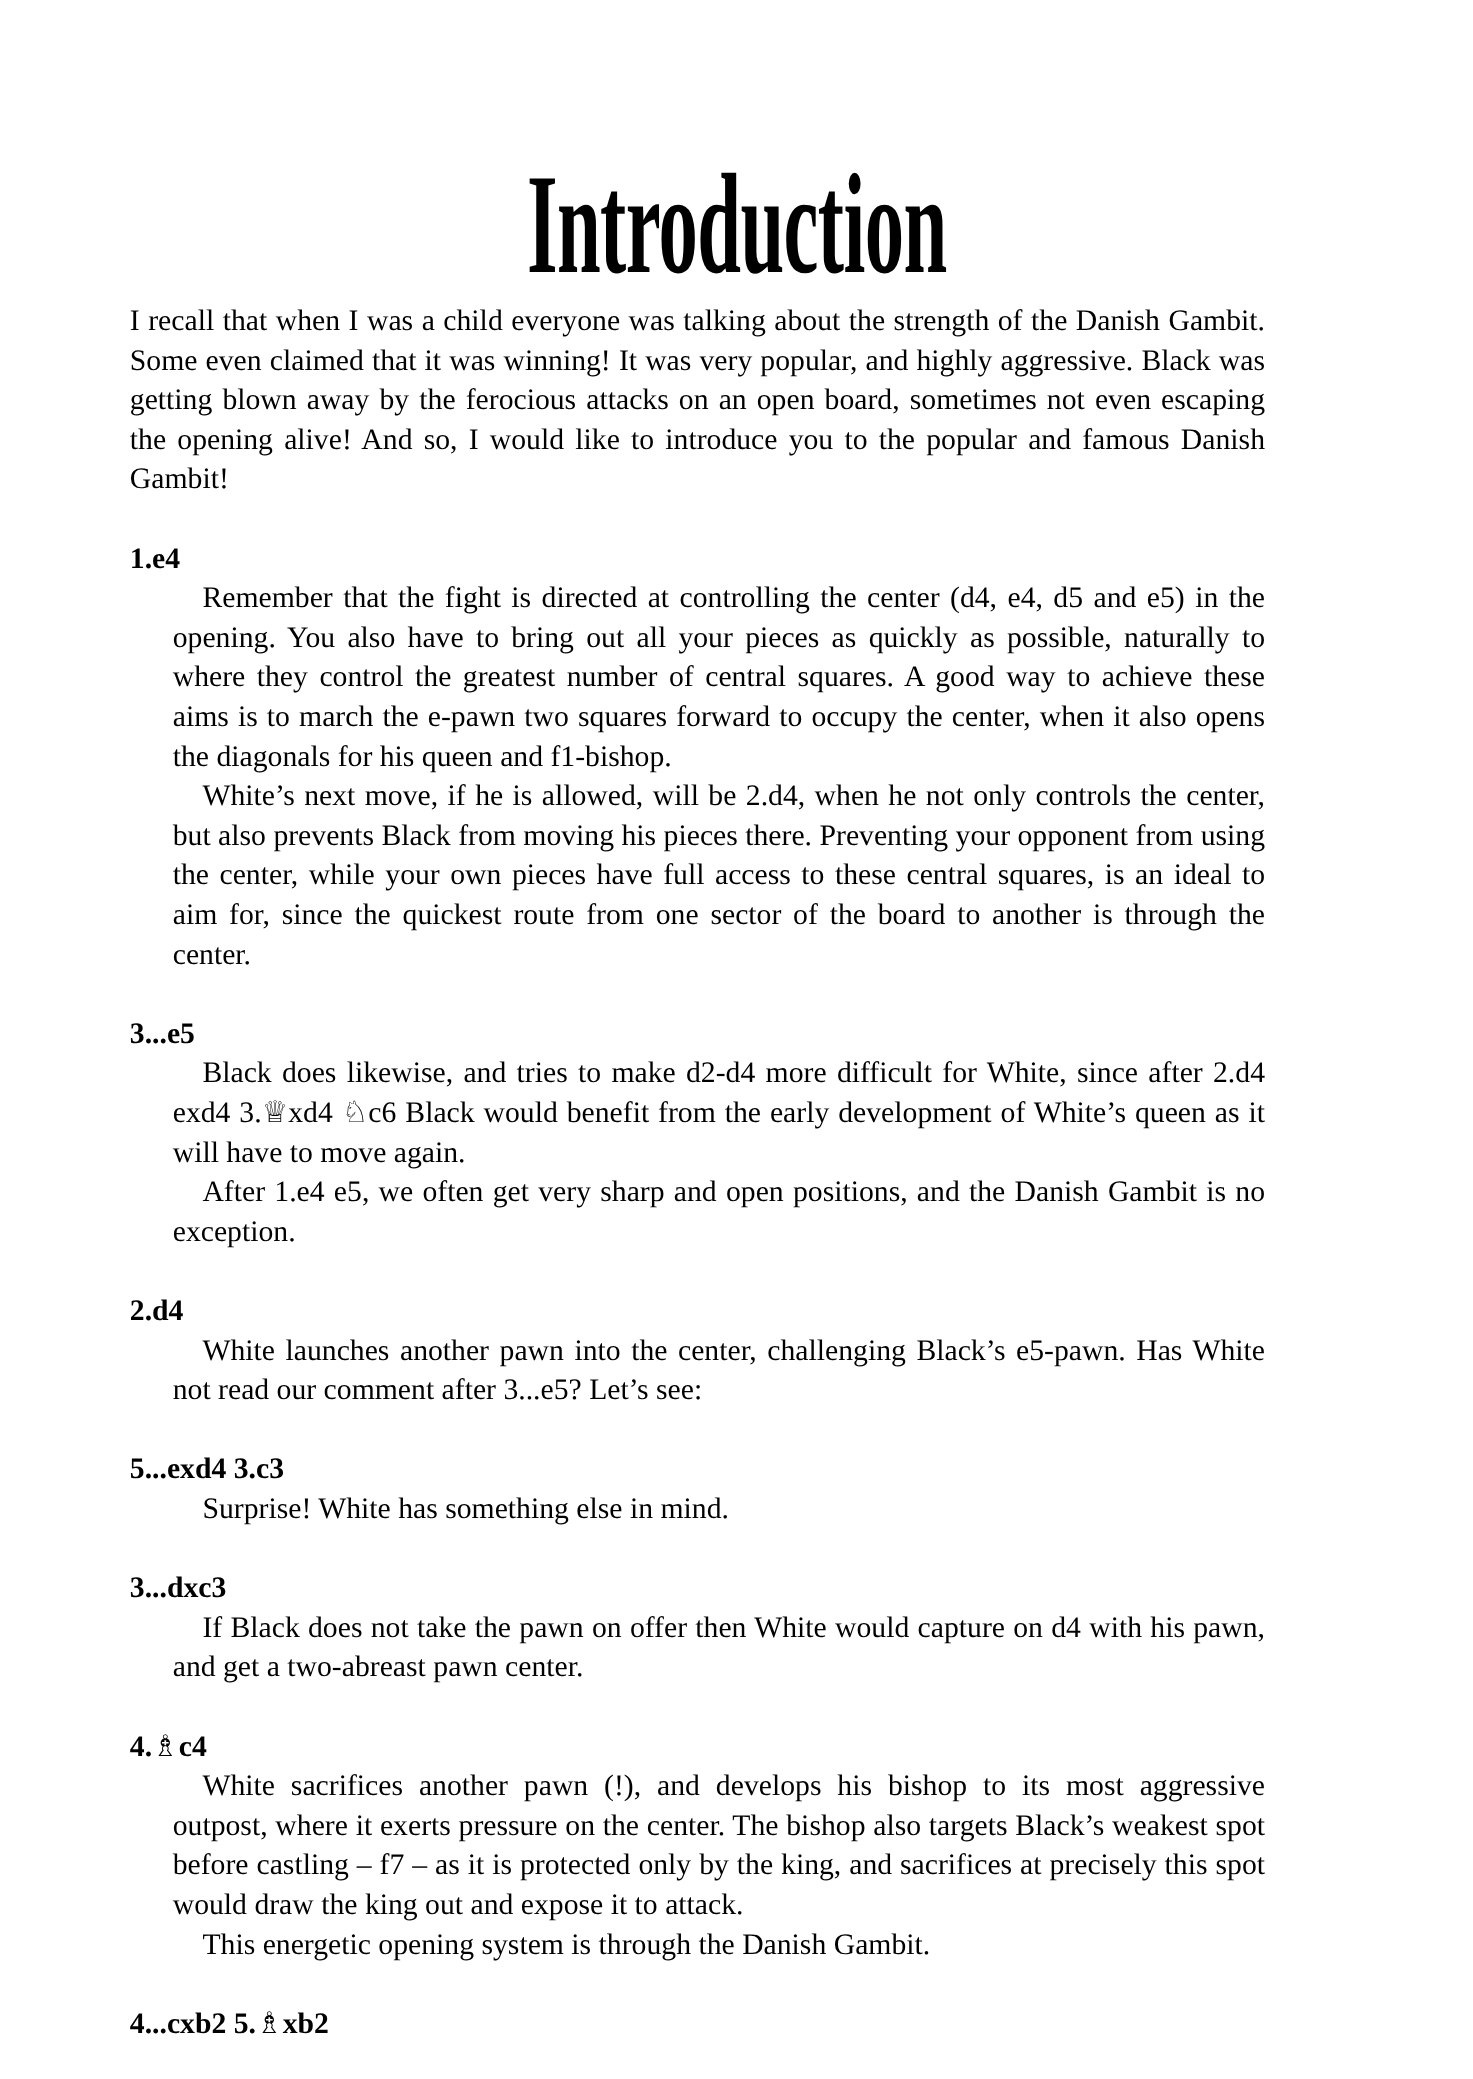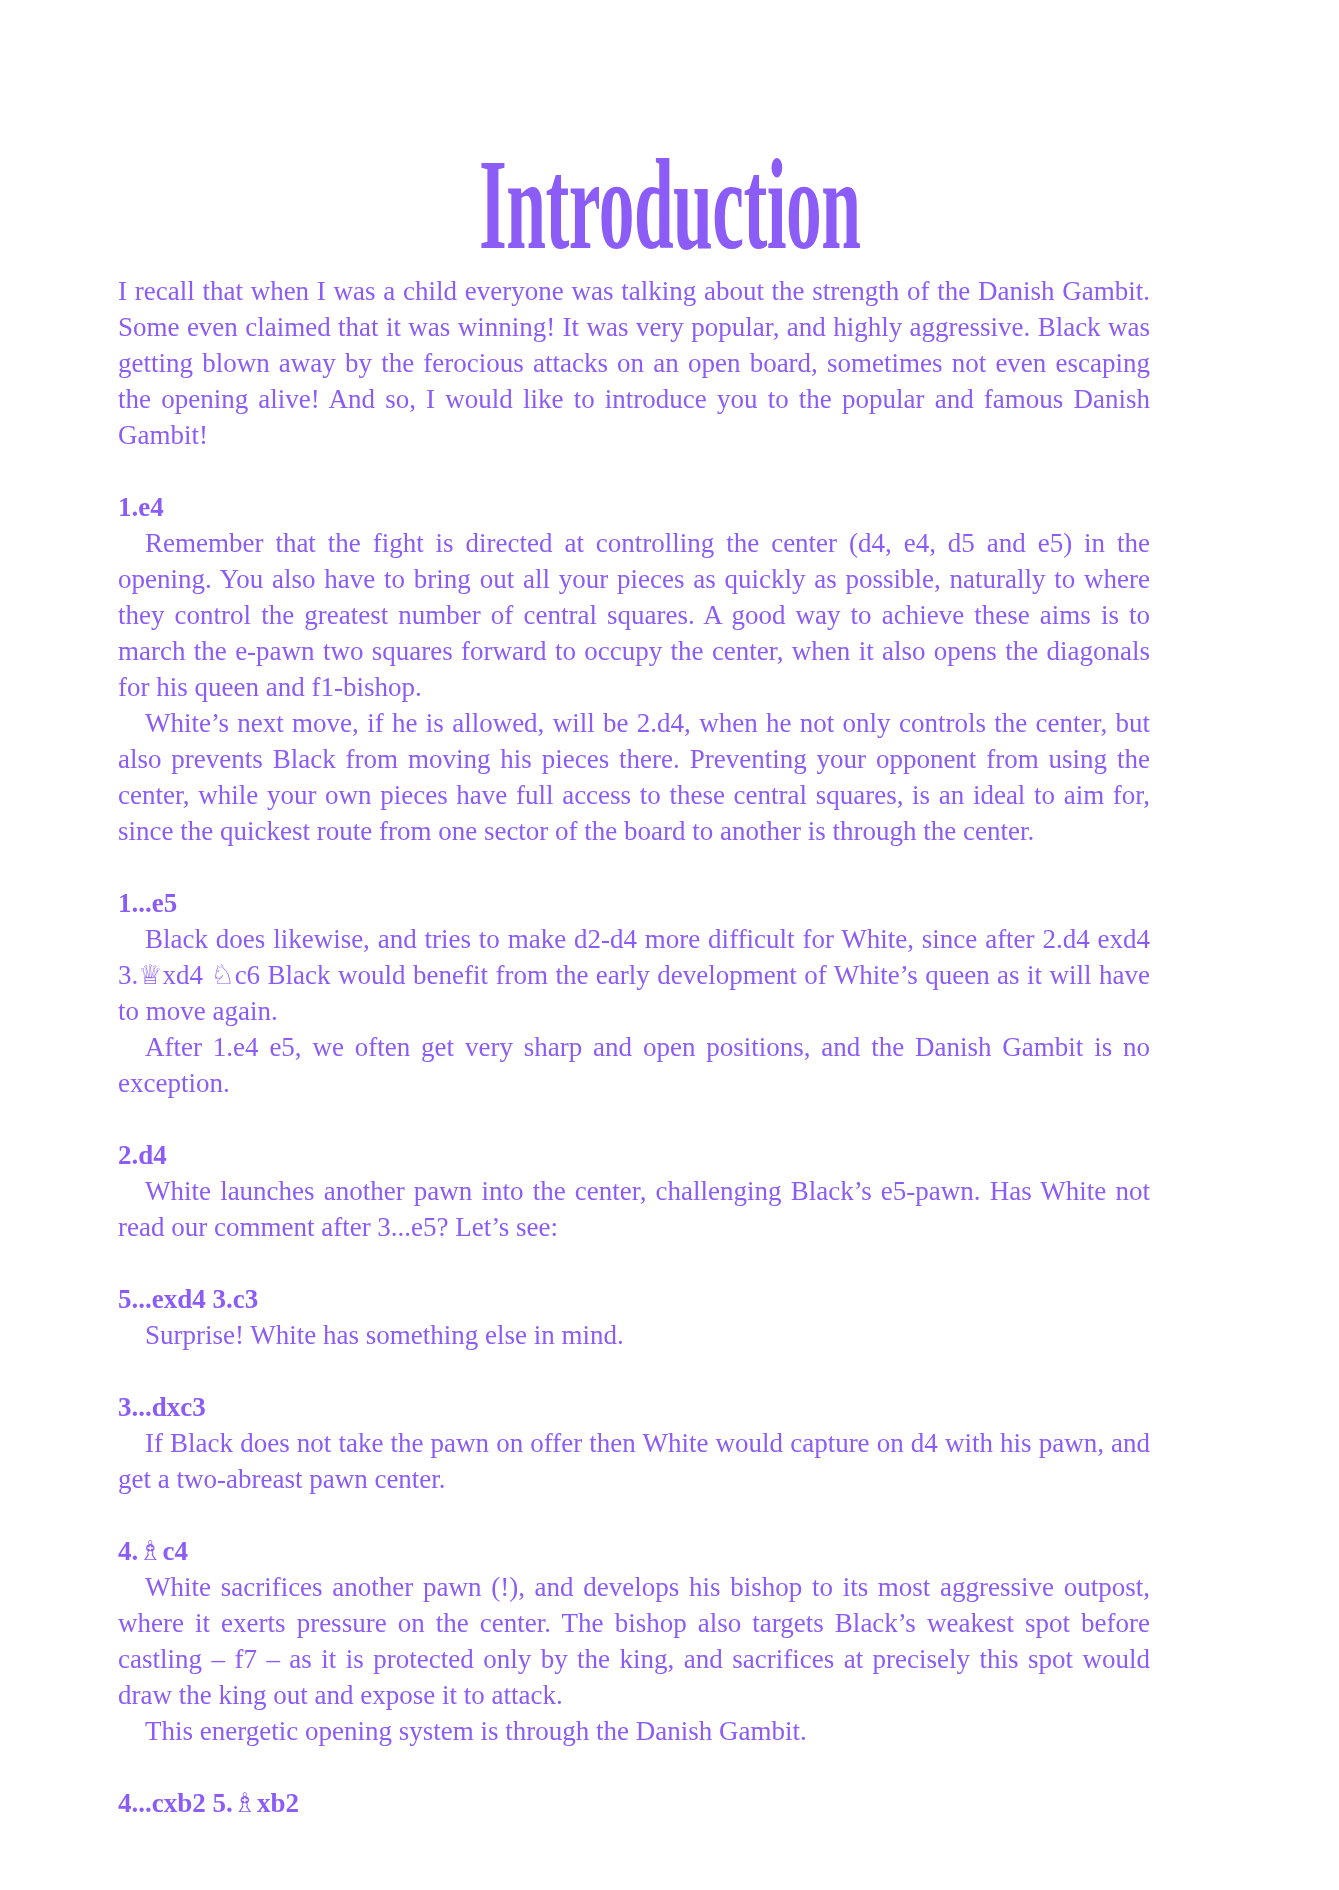--- a/index.html
+++ b/index.html
@@ -5,21 +5,21 @@
   html, body {
     margin: 0;
     padding: 0;
     background: #ffffff;
   }
   .page {
     position: relative;
     width: 1339px;
     height: 1890px;
     background: #ffffff;
-    color: #8b5cf6;
+    color: #000000;
     font-family: "Liberation Serif", "DejaVu Sans", serif;
     overflow: hidden;
   }
   .title {
     position: absolute;
     top: 139px;
     left: 0;
     width: 100%;
     margin: 0;
     text-align: center;
@@ -43,20 +43,21 @@
     padding: 273px 118px 0 118px;
     font-size: 27px;
     line-height: 36px;
   }
   .body-p {
     margin: 0;
     text-align: justify;
   }
   .body-p.indent {
     text-indent: 27px;
+    margin-left: 39px;
   }
   .move {
     margin: 36px 0 0 0;
     font-size: 27px;
     line-height: 36px;
     font-weight: bold;
   }
 </style>
 </head>
 <body>
@@ -66,21 +67,21 @@
   <h1 class="title"><span class="title-inner">Introduction</span></h1>
 
   <div class="content">
 
     <p class="body-p">I recall that when I was a child everyone was talking about the strength of the Danish Gambit. Some even claimed that it was winning! It was very popular, and highly aggressive. Black was getting blown away by the ferocious attacks on an open board, sometimes not even escaping the opening alive! And so, I would like to introduce you to the popular and famous Danish Gambit!</p>
 
     <h2 class="move">1.e4</h2>
     <p class="body-p indent">Remember that the fight is directed at controlling the center (d4, e4, d5 and e5) in the opening. You also have to bring out all your pieces as quickly as possible, naturally to where they control the greatest number of central squares. A good way to achieve these aims is to march the e-pawn two squares forward to occupy the center, when it also opens the diagonals for his queen and f1-bishop.</p>
     <p class="body-p indent">White’s next move, if he is allowed, will be 2.d4, when he not only controls the center, but also prevents Black from moving his pieces there. Preventing your opponent from using the center, while your own pieces have full access to these central squares, is an ideal to aim for, since the quickest route from one sector of the board to another is through the center.</p>
 
-    <h2 class="move">1...e5</h2>
+    <h2 class="move">3...e5</h2>
     <p class="body-p indent">Black does likewise, and tries to make d2-d4 more difficult for White, since after 2.d4 exd4 3.♕xd4 ♘c6 Black would benefit from the early development of White’s queen as it will have to move again.</p>
     <p class="body-p indent">After 1.e4 e5, we often get very sharp and open positions, and the Danish Gambit is no exception.</p>
 
     <h2 class="move">2.d4</h2>
     <p class="body-p indent">White launches another pawn into the center, challenging Black’s e5-pawn. Has White not read our comment after 3...e5? Let’s see:</p>
 
     <h2 class="move">5...exd4 3.c3</h2>
     <p class="body-p indent">Surprise! White has something else in mind.</p>
 
     <h2 class="move">3...dxc3</h2>

